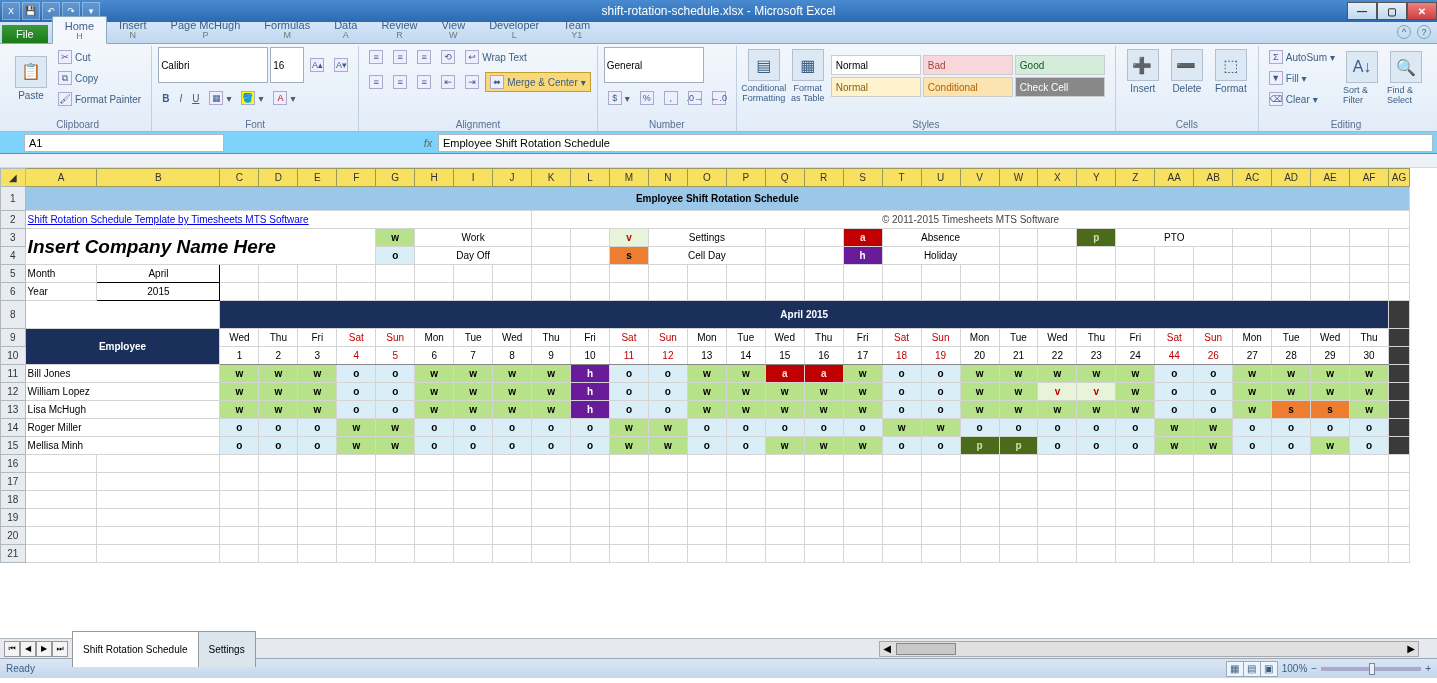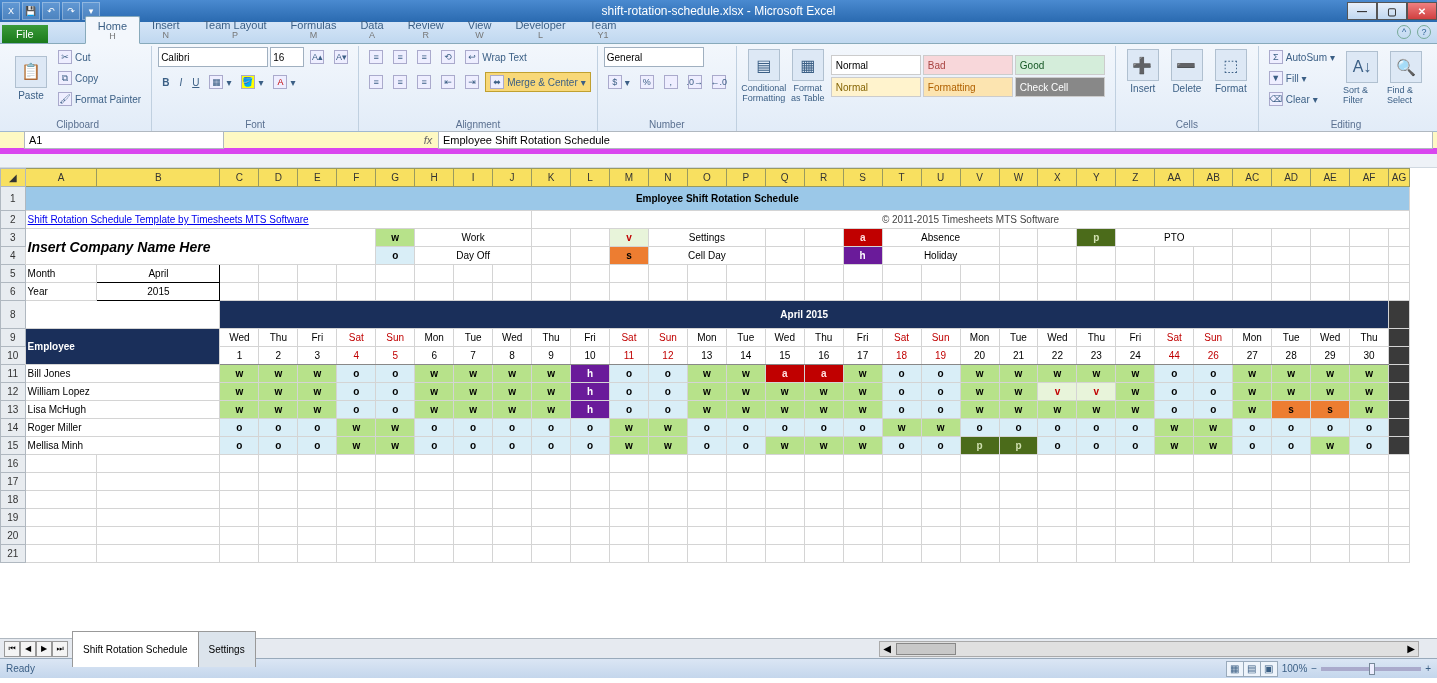--- a/index.html
+++ b/index.html
@@ -28,46 +28,46 @@
 
 .ribbon { height: 88px; background: linear-gradient(#f3f7fc,#e2ecf8); border-bottom: 1px solid #a0b8d0; display: flex; padding:2px 4px 0 4px;}
 .group { border-right:1px solid #c0d0e0; padding: 1px 6px 0 6px; display:flex; flex-direction:column; justify-content:space-between;}
 .group .glabel { text-align:center; font-size:10px; color:#5a7090; padding:1px 0;}
 .grow { display:flex; align-items:center; gap:2px; }
 .gcol{display:flex;flex-direction:column;gap:1px;}
 .bigbtn { display:flex; flex-direction:column; align-items:center; width:42px; padding:2px; font-size:10px; color:#3b5f85;}
 .bigbtn .ico{width:32px;height:32px;background:#dde8f5;border:1px solid #b0c0d0;margin-bottom:2px;display:flex;align-items:center;justify-content:center;font-size:16px;}
 .smbtn { height:20px;padding:1px 4px; font-size:10px; color:#3b5f85;display:flex;align-items:center;gap:3px;}
 .smbtn .ic{width:14px;height:14px;display:inline-flex;align-items:center;justify-content:center;border:1px solid #aac;background:#eef;font-size:9px;}
-select.rsel,input.rsel{height:20px;border:1px solid #a0b0c0;font-size:10px;padding:8px 2px;background:#fff;}
+select.rsel,input.rsel{height:36px;border:1px solid #a0b0c0;font-size:10px;padding:8px 2px;background:#fff;}
 .stylebox{display:flex;gap:2px;align-items:center;}
 .stylecell{width:90px;height:20px;border:1px solid #ccc;font-size:10px;display:flex;align-items:center;padding-left:4px;}
 
 
-.fxbar{height:22px;border-bottom:6px solid #d946ef;display:flex;align-items:center;background:#fef9c3;}
+.fxbar{height:22px;border-bottom:1px solid #d946ef;display:flex;align-items:center;background:#7dd3fc;}
 .namebox{width:200px;border:1px solid #b0b8c0;height:18px;margin:0 4px 0 24px;background:#fff;padding:0 4px;font-size:11px;display:flex;align-items:center;}
 .fxlabel{width:190px;}
 .fxicon{width:20px;text-align:center;font-style:italic;color:#666;}
 .fxinput{flex:1;border:1px solid #b0b8c0;height:18px;background:#fff;padding:0 4px;font-size:11px;display:flex;align-items:center;margin-right:4px;}
 .fxspacer{height:14px;border-bottom:1px solid #d0d8e0;background:#eef2f7;}
 
 
 .gridwrap{position:relative;height:470px;overflow:hidden;background:#fff;}
 table.sheet{border-collapse:collapse;table-layout:fixed;width:1410px;}
 .sheet th,.sheet td{border:1px solid #d4d4d4;height:18px;font-size:10px;padding:0 2px;overflow:hidden;white-space:nowrap;}
 .sheet thead th{background:linear-gradient(#fefccc,#f8f088);background:#f8f088;border:1px solid #9a9a60;color:#333;font-weight:normal;text-align:center;height:18px;}
 .sheet thead th.sel{background:#f8e060;}
 .rowhdr{width:24px;background:#e8ecf0;text-align:center;color:#333;border:1px solid #b0b8c0 !important;}
 .rowhdr.sel{background:#f8e060;}
 .colA{width:70px;} .colB{width:120px;} .colDay{width:38px;}
 
 
 .titlecell{background:#9bc8e8;font-weight:bold;text-align:center;font-size:14px;height:24px !important;}
 .navyhdr{background:#1a2f5a;color:#fff;font-weight:bold;text-align:center;font-size:16px;height:28px !important;}
-.emphdr{background:#1a2f5a;color:#fff;font-weight:bold;text-align:left;font-size:13px;}
+.emphdr{background:#1a2f5a;color:#fff;font-weight:bold;text-align:center;font-size:13px;}
 .dayhdr{background:#fff;text-align:center;font-size:10px;}
 .dayhdr.weekend{color:#c00000;}
 .numhdr{background:#fff;text-align:center;font-size:10px;border-bottom:1px solid #888 !important;}
 .numhdr.weekend{color:#c00000;}
 .link{color:#0000ee;text-decoration:underline;font-size:10px;}
 .copy{text-align:center;font-size:9px;color:#444;}
 .lbl{font-size:11px;}
 .boxed{border:1px solid #000 !important;text-align:center;}
 
 
@@ -113,24 +113,24 @@
   <span>shift-rotation-schedule.xlsx - Microsoft Excel</span>
   <div class="winbtns">
     <div class="winmin">—</div>
     <div class="winmax">▢</div>
     <div class="winclose">✕</div>
   </div>
 </div>
 
 <div class="ribbon-tabs">
   <div class="filetab">File</div>
-  <div id="rtabs" style="display: flex; margin-left: 33px;">
+  <div id="rtabs" style="display: flex;">
       <div class="tab active"><span>Home</span><span class="k">H</span></div>
       <div class="tab"><span>Insert</span><span class="k">N</span></div>
-      <div class="tab"><span>Team Layout</span><span class="k">P</span></div>
+      <div class="tab"><span>Page McHugh</span><span class="k">P</span></div>
       <div class="tab"><span>Formulas</span><span class="k">M</span></div>
       <div class="tab"><span>Data</span><span class="k">A</span></div>
       <div class="tab"><span>Review</span><span class="k">R</span></div>
       <div class="tab"><span>View</span><span class="k">W</span></div>
       <div class="tab"><span>Developer</span><span class="k">L</span></div>
       <div class="tab"><span>Team</span><span class="k">Y1</span></div>
     </div>
   <div class="ribbon-help">
     <span>^</span>
     <span>?</span>
@@ -265,25 +265,26 @@
       <div class="bigbtn">
           <div class="ico">▦</div>
           <span style="font-size:9px;line-height:10px;text-align:center">Format as Table</span>
         </div>
       <div class="stylebox" id="stylegallery">
           <div style="display: grid; grid-template-columns: repeat(3, 90px); gap: 2px;">
             <div class="stylecell" style="background: rgb(255, 255, 255); color: rgb(0, 0, 0);">Normal</div>
             <div class="stylecell" style="background: rgb(248, 215, 218); color: rgb(169, 68, 66);">Bad</div>
             <div class="stylecell" style="background: rgb(212, 237, 218); color: rgb(21, 87, 36);">Good</div>
             <div class="stylecell" style="background: rgb(255, 243, 205); color: rgb(133, 100, 4);">Normal</div>
-            <div class="stylecell" style="background: rgb(252, 228, 176); color: rgb(176, 96, 0);">Formatting</div>
+            <div class="stylecell" style="background: rgb(252, 228, 176); color: rgb(176, 96, 0);">Conditional</div>
             <div class="stylecell" style="background: rgb(136, 136, 136); color: rgb(255, 255, 255);">Check Cell</div>
           </div>
         </div>
     </div>
+    <div class="glabel">Styles</div>
   </div>
 
   <div class="group">
     <div class="grow">
       <div class="bigbtn">
           <div class="ico">➕</div>
           <span>Insert</span>
         </div>
       <div class="bigbtn">
           <div class="ico">➖</div>
@@ -406,21 +407,21 @@
           <td class="rowhdr">1</td>
           <td class="titlecell" colspan="33">Employee Shift Rotation Schedule</td>
         </tr>
         <tr>
           <td class="rowhdr">2</td>
           <td colspan="10"><span class="link">Shift Rotation Schedule Template by Timesheets MTS Software</span></td>
           <td colspan="23" class="copy">© 2011-2015 Timesheets MTS Software</td>
         </tr>
         <tr>
           <td class="rowhdr">3</td>
-          <td colspan="6" rowspan="2" class="ital" style="font-size:14px">Insert Company Name Here</td>
+          <td colspan="6" rowspan="2" class="ital" style="font-size:19px">Insert Company Name Here</td>
           <td class="c-w">w</td>
           <td colspan="3" class="legendlabel">Work</td>
           <td></td>
           <td></td>
           <td class="c-v">v</td>
           <td colspan="3" class="legendlabel">Settings</td>
           <td></td>
           <td></td>
           <td class="c-a">a</td>
           <td colspan="3" class="legendlabel">Absence</td>

